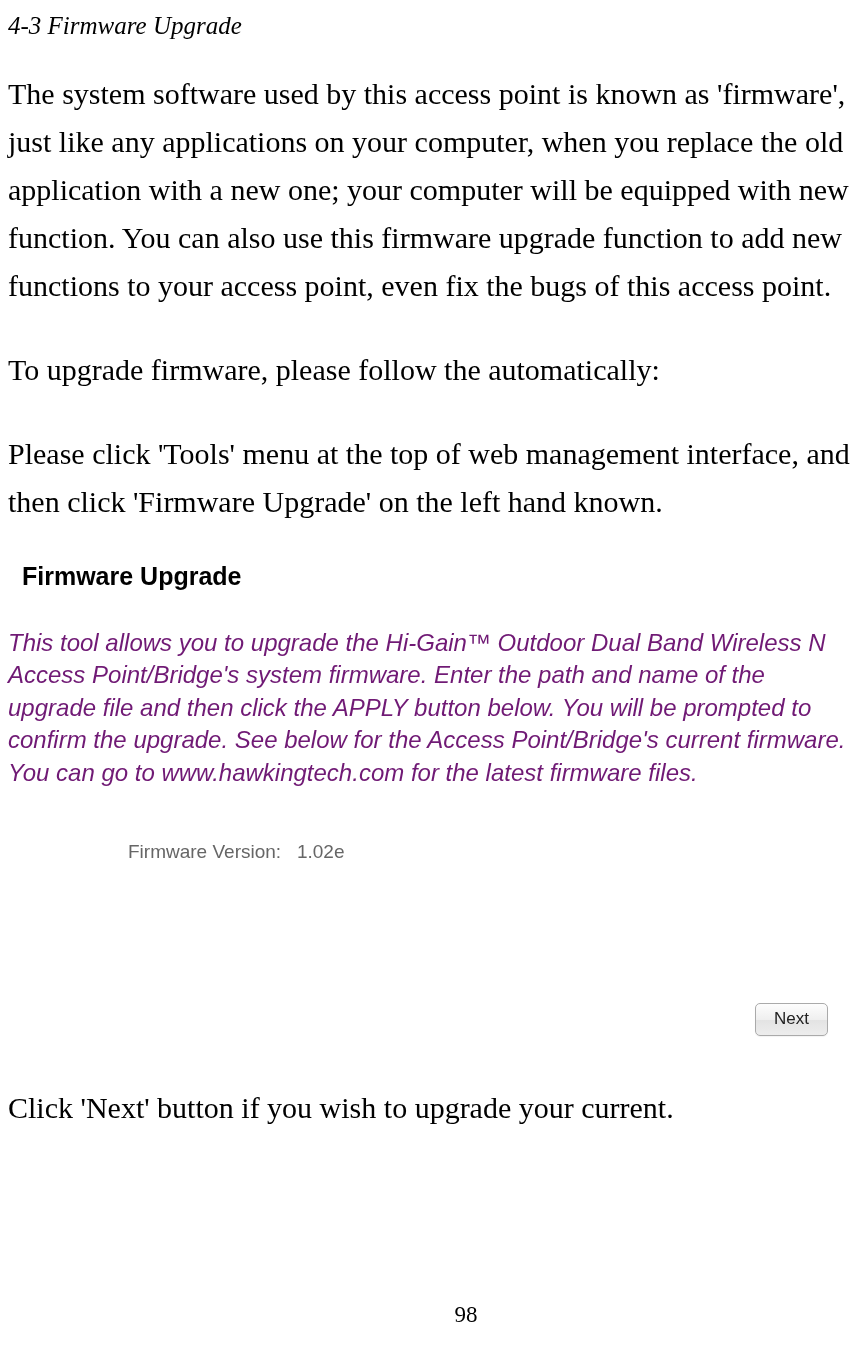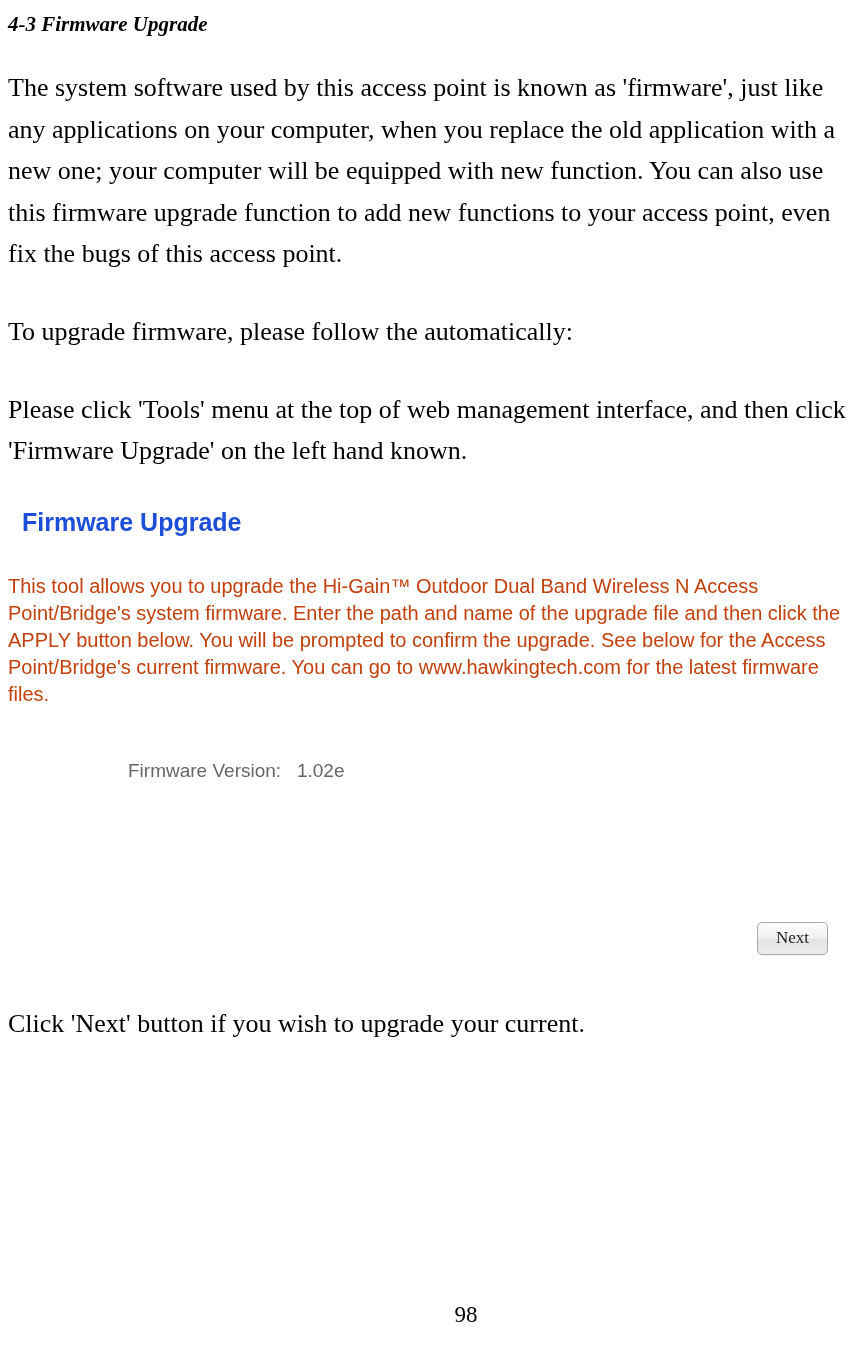--- a/index.html
+++ b/index.html
@@ -10,66 +10,67 @@
     body {
       font-family: "Times New Roman", Times, serif;
       background: #ffffff;
       width: 868px;
       height: 1356px;
       position: relative;
       padding: 12px 8px 0 8px;
     }
     .section-heading {
       font-style: italic;
-      font-weight: bold;
-      font-size: 21px;
+      font-weight: normal;
+      font-size: 25px;
       margin-bottom: 30px;
     }
     .para {
-      font-size: 26px;
+      font-size: 30px;
       line-height: 1.6;
       margin-bottom: 36px;
     }
     .screenshot {
       width: 850px;
       margin-top: 10px;
       margin-bottom: 48px;
       font-family: Arial, Helvetica, sans-serif;
       color: #555;
     }
     .ss-title {
       font-size: 25px;
       font-weight: bold;
-      color: #1d4ed8;
+      color: #000000;
       margin-bottom: 36px;
       margin-left: 14px;
     }
     .ss-body {
-      font-size: 20px;
+      font-size: 24px;
       line-height: 1.35;
-      color: #c2410c;
+      color: #701a75;
       margin-bottom: 24px;
+      font-style: italic;
     }
     .ss-firmware {
       font-size: 19px;
       color: #666;
       margin-left: 120px;
       margin-top: 52px;
       margin-bottom: 140px;
     }
     .ss-btn-row {
       display: flex;
       justify-content: flex-end;
       padding-right: 30px;
     }
     .ss-btn {
       display: inline-block;
       padding: 5px 18px 6px 18px;
       font-size: 17px;
-      font-family: Liberation Serif, serif;
+      font-family: Liberation Sans, sans-serif;
       color: #222;
       background: linear-gradient(to bottom, #fdfdfd 0%, #efefef 50%, #e3e3e3 51%, #ededed 100%);
       border: 1px solid #aaa;
       border-radius: 5px;
       box-shadow: 0 1px 1px rgba(0,0,0,0.05);
     }
     .page-number {
       position: absolute;
       bottom: 28px;
       left: 0;

